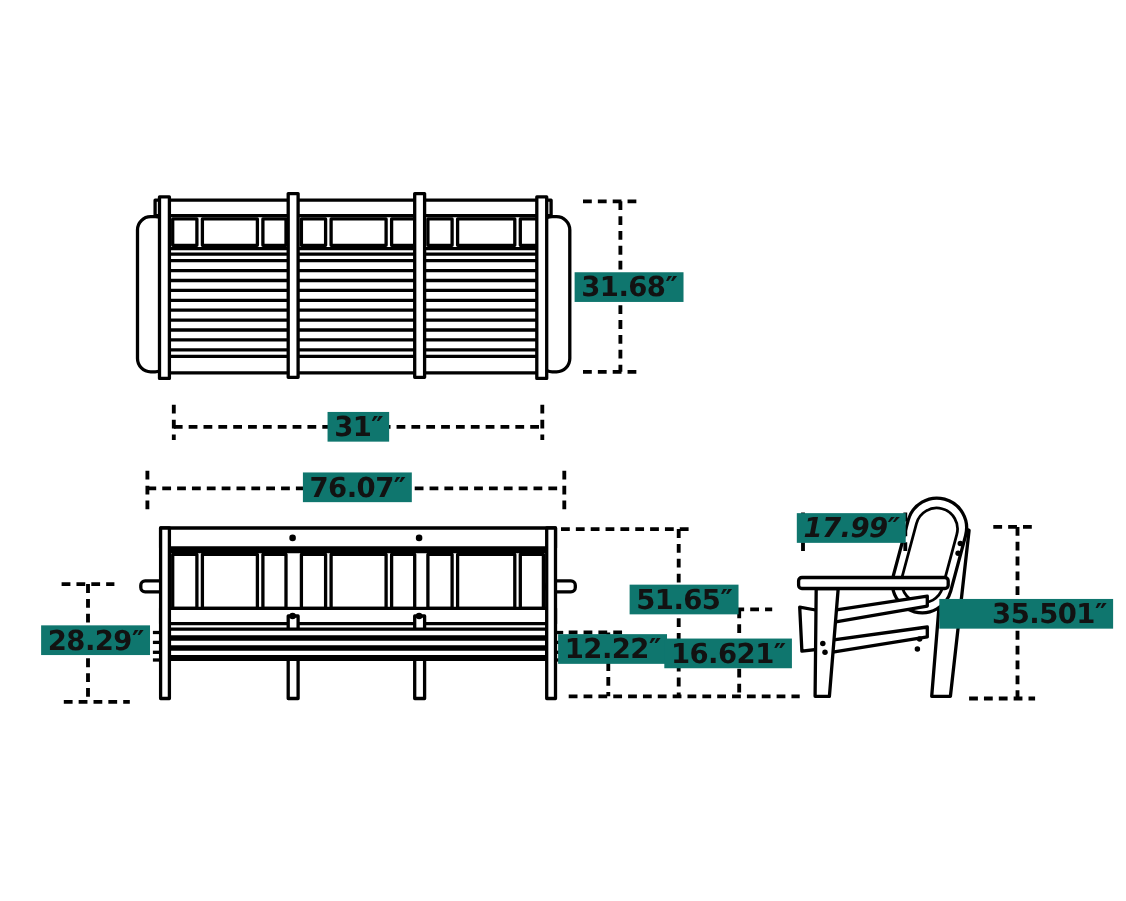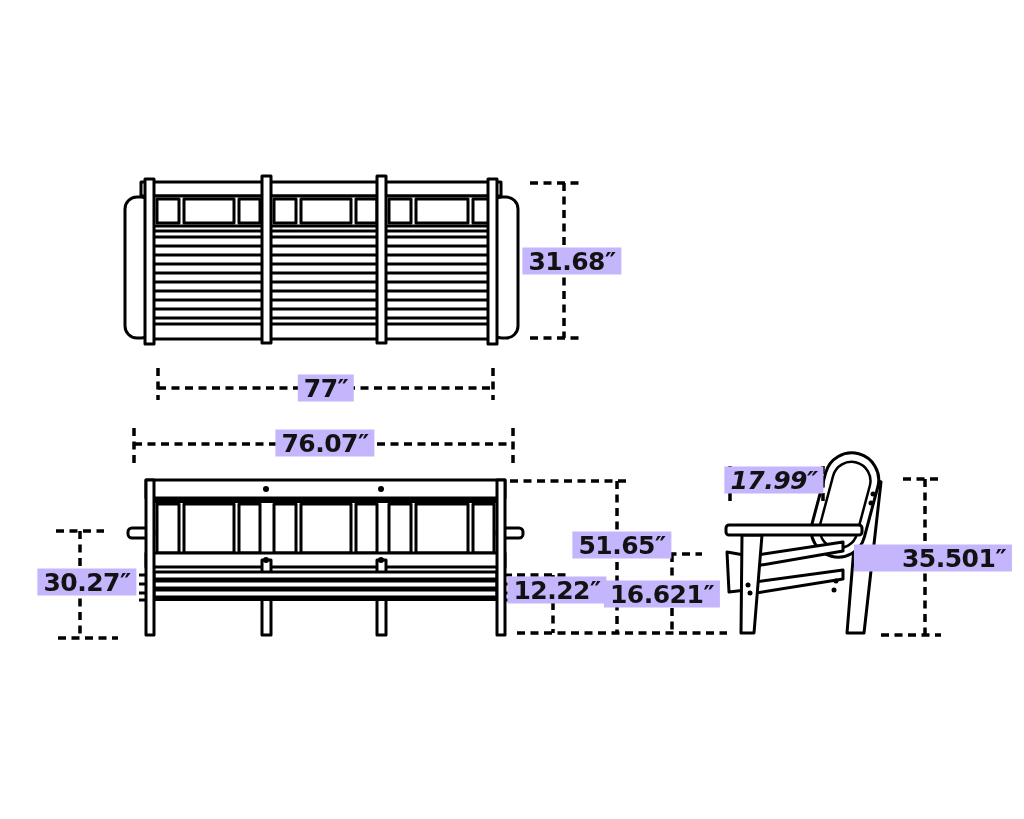--- a/index.html
+++ b/index.html
@@ -8,21 +8,21 @@
     width: 1024px;
     height: 819px;
     background: #ffffff;
     overflow: hidden;
     font-family: "DejaVu Sans", "Liberation Sans", sans-serif;
   }
   .art { position: absolute; left: 0; top: 0; width: 1024px; height: 819px; }
   .dim-label {
     position: absolute;
     transform: translate(-50%, -50%);
-    background: #c4b5fd;
+    background: #0f766e;
     color: #121212;
     font-size: 25px;
     font-weight: 700;
     letter-spacing: -0.5px;
     white-space: nowrap;
     padding: 1px 6px;
     line-height: 1;
   }
 </style>
 </head>
@@ -191,22 +191,22 @@
 
       <g>
         <line x1="903" y1="479" x2="941" y2="479"></line>
         <line x1="925" y1="479" x2="925" y2="635"></line>
         <line x1="881" y1="635" x2="941" y2="635"></line>
       </g>
     </g>
   </svg>
 
   <div class="dim-label" style="left:572px; top:261px;">31.68″</div>
-  <div class="dim-label" style="left:326px; top:388px;">77″</div>
+  <div class="dim-label" style="left:326px; top:388px;">31″</div>
   <div class="dim-label" style="left:325px; top:443px;">76.07″</div>
-  <div class="dim-label" style="left:87px; top:582px;">30.27″</div>
+  <div class="dim-label" style="left:87px; top:582px;">28.29″</div>
   <div class="dim-label" style="left:622px; top:545px;">51.65″</div>
   <div class="dim-label" style="left:557px; top:590px;">12.22″</div>
   <div class="dim-label" style="left:662px; top:594px;">16.621″</div>
   <div class="dim-label" style="left:774px; top:480px;font-style:italic;">17.99″</div>
   <div class="dim-label" style="left:933px; top:558px;padding-left:48px;">35.501″</div>
 
 </div>
 
 </body></html>

